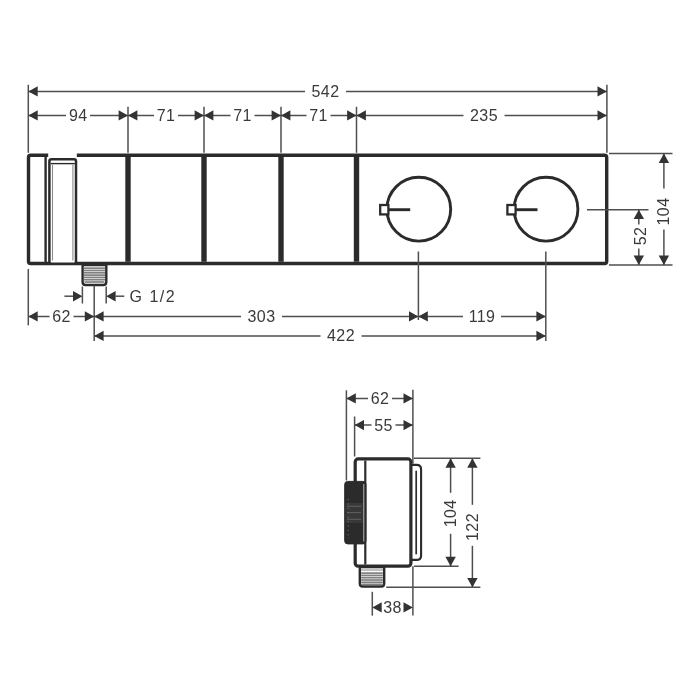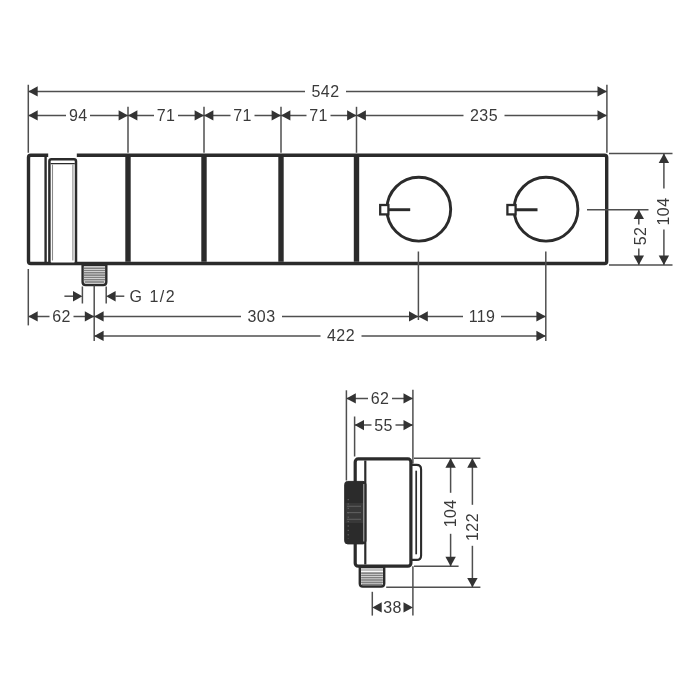--- a/index.html
+++ b/index.html
@@ -1,16 +1,16 @@
 <!DOCTYPE html>
 <html><head>
 <meta charset="utf-8">
 <style>
   html,body{margin:0;padding:0;background:#ffffff;}
-  .wrap{width:700px;height:700px;position:relative;background:#ffffff;overflow:hidden;border-radius:9px;}
+  .wrap{width:700px;height:700px;position:relative;background:#ffffff;overflow:hidden;}
   svg{display:block;}
   text{font-family:"Liberation Sans",sans-serif;font-size:16px;fill:#3a3a3a;letter-spacing:0.4px;}
 </style>
 </head>
 <body>
 <div class="wrap">
 <svg width="700" height="700" viewBox="0 0 700 700">
 
 <rect x="0" y="0" width="700" height="700" fill="#ffffff"></rect>
 

